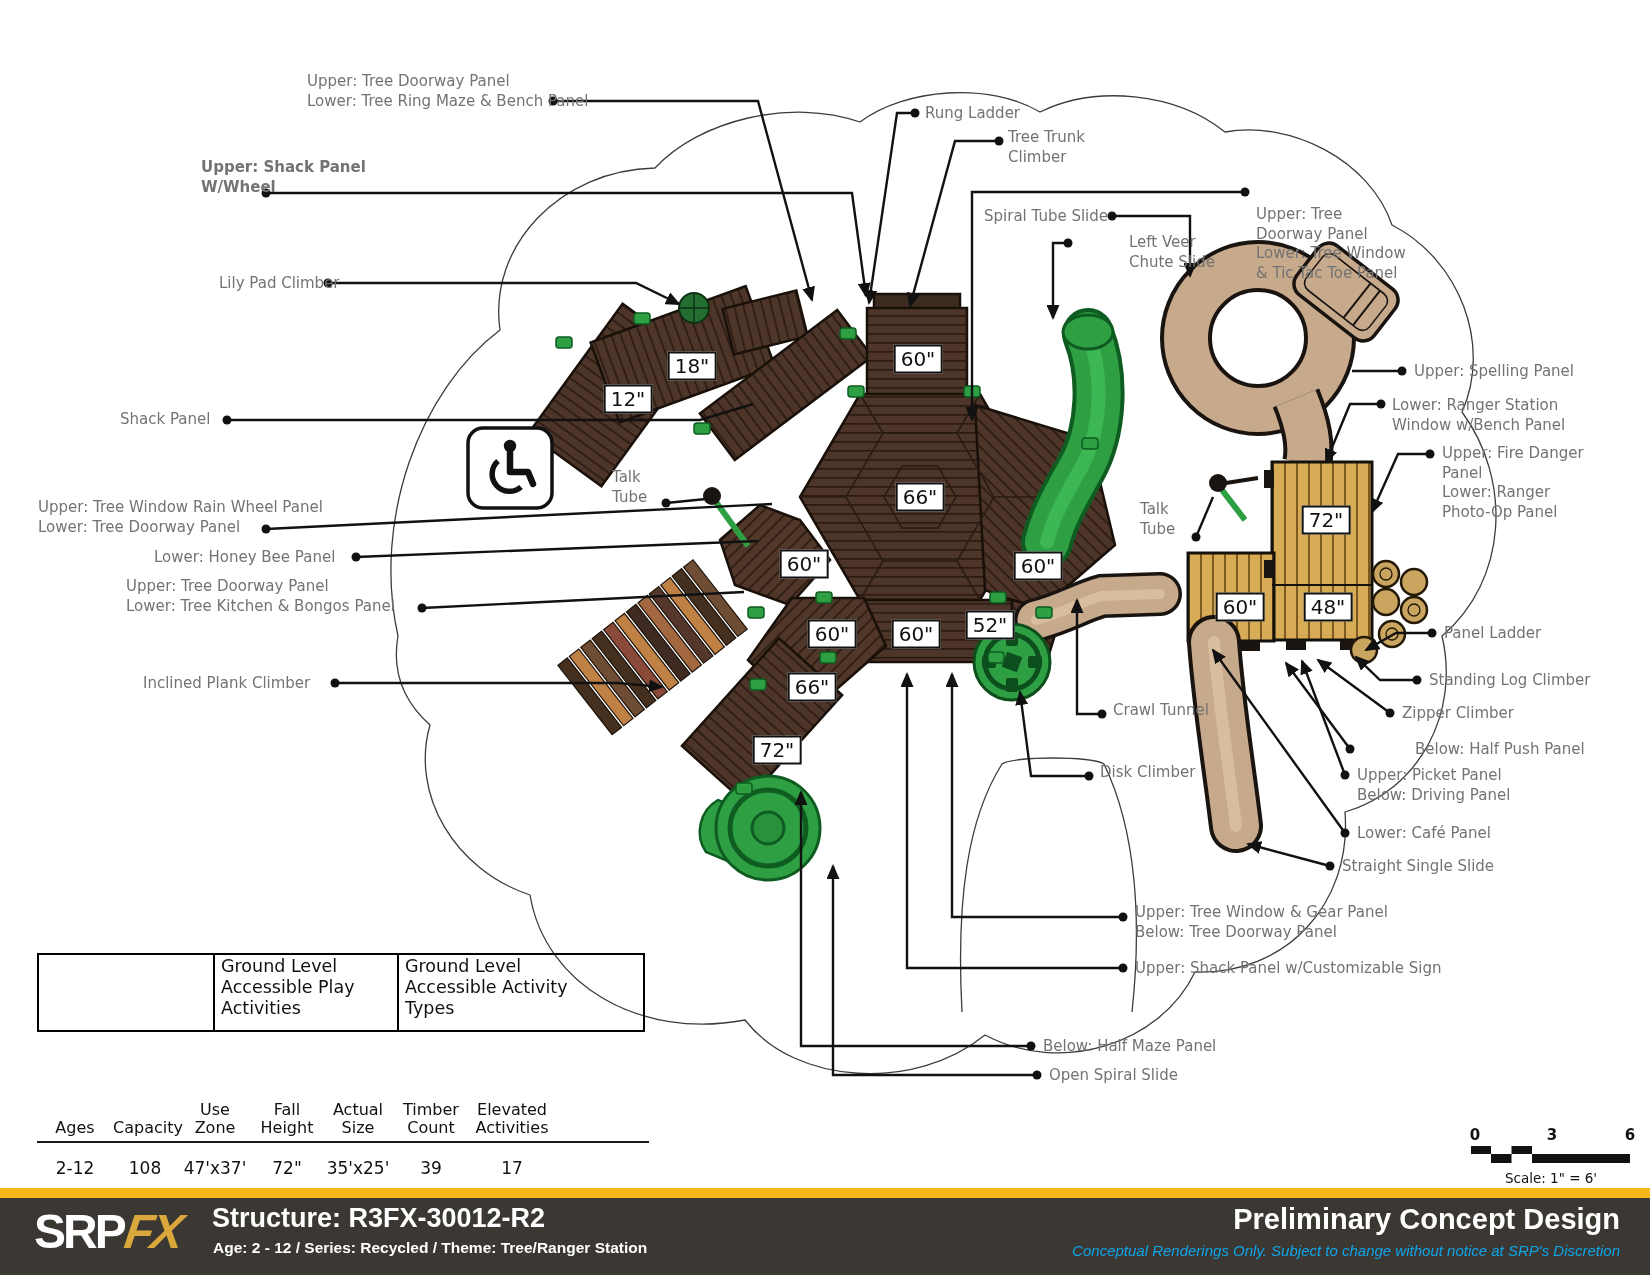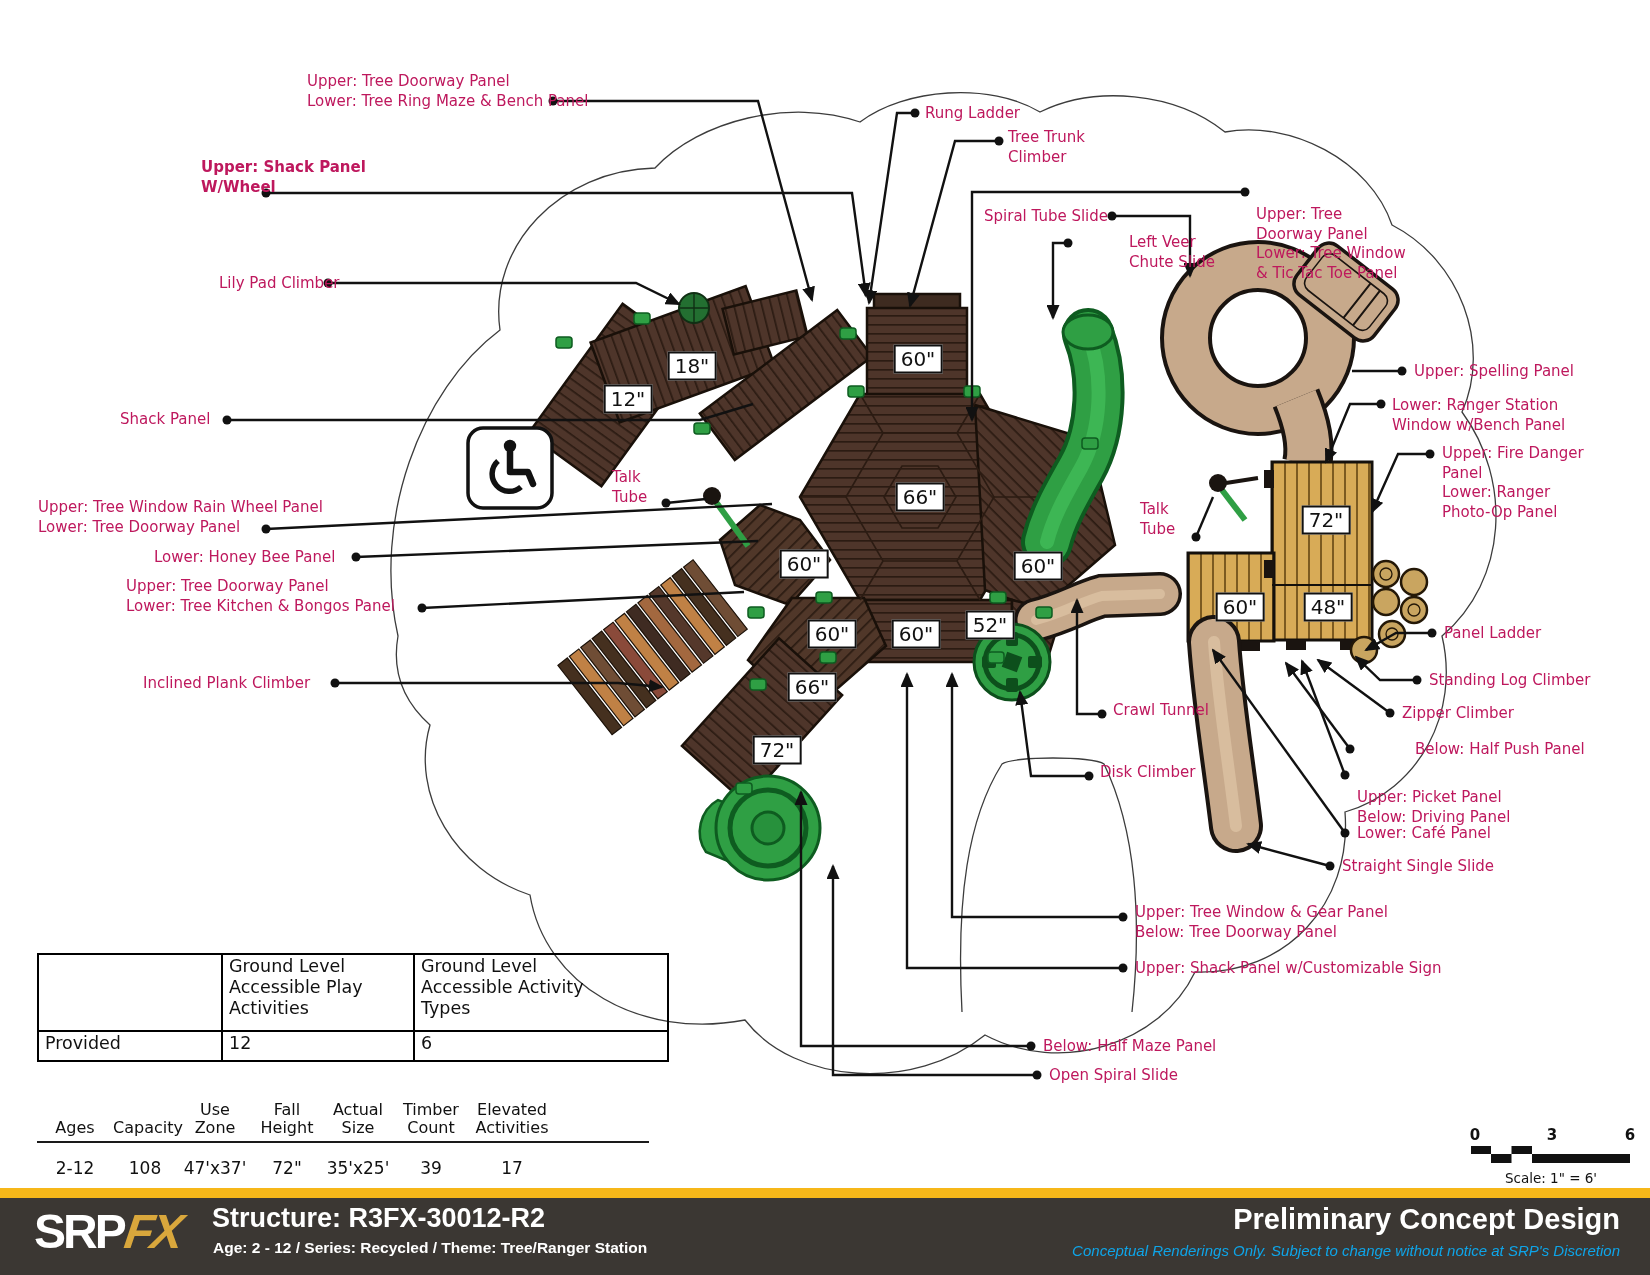--- a/index.html
+++ b/index.html
@@ -1,23 +1,23 @@
 <!DOCTYPE html>
 <html><head>
 <meta charset="utf-8">
 <style>
   html,body{margin:0;padding:0;background:#888;}
   .canvas{position:relative;width:1650px;height:1275px;background:#ffffff;overflow:hidden;
           font-family:"DejaVu Sans",sans-serif;color:#111;}
   svg.draw{position:absolute;left:0;top:0;}
-  .callout{position:absolute;font-size:15px;line-height:19.5px;white-space:pre-line;color:#be185d;}
+  .callout{position:absolute;font-size:15px;line-height:19.5px;white-space:pre-line;color:#737373;}
   .badge{position:absolute;transform:translate(-50%,-50%);background:#fff;border:2.5px solid #111;
          padding:0 5px 1px 5px;font-size:20px;white-space:nowrap;color:#111;}
   .acc-table{position:absolute;left:37px;top:953px;border-collapse:collapse;table-layout:fixed;}
-  .acc-table td{border:2px solid #000;font-size:17.5px;line-height:21px;padding:1px 8px 0 6px;
+  .acc-table td{border:2px solid #000;font-size:17.5px;line-height:21px;padding:1px 0 0 6px;
                 vertical-align:top;white-space:pre-line;color:#111;}
   .acc-table .c0{width:168px}.acc-table .c1{width:176px}.acc-table .c2{width:238px}
   .acc-table tr.hd td{height:74px}
   .acc-table tr.rw td{height:27px}
   .stats{position:absolute;left:37px;top:1099px;width:612px;}
   .stats .hrow{display:grid;grid-template-columns:76px 64px 76px 68px 74px 72px 90px;
                border-bottom:2px solid #1a1a1a;padding-bottom:4px;min-height:38px;align-items:end;}
   .stats .hrow div{font-size:16px;line-height:18px;text-align:center;white-space:pre-line;}
   .stats .vrow{display:grid;grid-template-columns:76px 64px 76px 68px 74px 72px 90px;margin-top:15px;}
   .stats .vrow div{font-size:17px;text-align:center;}
@@ -344,21 +344,21 @@
       <div class="callout" style="left: 1392px; top: 396px;">Lower: Ranger Station
 Window w/Bench Panel</div>
       <div class="callout" style="left: 1442px; top: 444px;">Upper: Fire Danger
 Panel
 Lower: Ranger
 Photo-Op Panel</div>
       <div class="callout" style="left: 1444px; top: 624px;">Panel Ladder</div>
       <div class="callout" style="left: 1429px; top: 671px;">Standing Log Climber</div>
       <div class="callout" style="left: 1402px; top: 704px;">Zipper Climber</div>
       <div class="callout" style="left: 1415px; top: 740px;">Below: Half Push Panel</div>
-      <div class="callout" style="left: 1357px; top: 766px; margin-top: 22px;">Upper: Picket Panel
+      <div class="callout" style="left: 1357px; top: 766px;">Upper: Picket Panel
 Below: Driving Panel</div>
       <div class="callout" style="left: 1357px; top: 824px;">Lower: Café Panel</div>
       <div class="callout" style="left: 1342px; top: 857px;">Straight Single Slide</div>
       <div class="callout" style="left: 1135px; top: 903px;">Upper: Tree Window &amp; Gear Panel
 Below: Tree Doorway Panel</div>
       <div class="callout" style="left: 1135px; top: 959px;">Upper: Shack Panel w/Customizable Sign</div>
       <div class="callout" style="left: 1043px; top: 1037px;">Below: Half Maze Panel</div>
       <div class="callout" style="left: 1049px; top: 1066px;">Open Spiral Slide</div>
       <div class="callout" style="left: 1113px; top: 701px;">Crawl Tunnel</div>
       <div class="callout" style="left: 1100px; top: 763px;">Disk Climber</div>
@@ -386,25 +386,20 @@
   <table class="acc-table">
     <tbody>
         <tr class="hd">
       <td class="c0"></td>
       <td class="c1">Ground Level
 Accessible Play
 Activities</td>
       <td class="c2">Ground Level
 Accessible Activity
 Types</td>
-    </tr>
-    <tr class="rw">
-      <td>Provided</td>
-      <td>12</td>
-      <td>6</td>
     </tr>
   </tbody>
     </table>
 
   <div class="stats">
     <div class="hrow">
       <div>Ages</div>
       <div>Capacity</div>
       <div>Use
 Zone</div>

